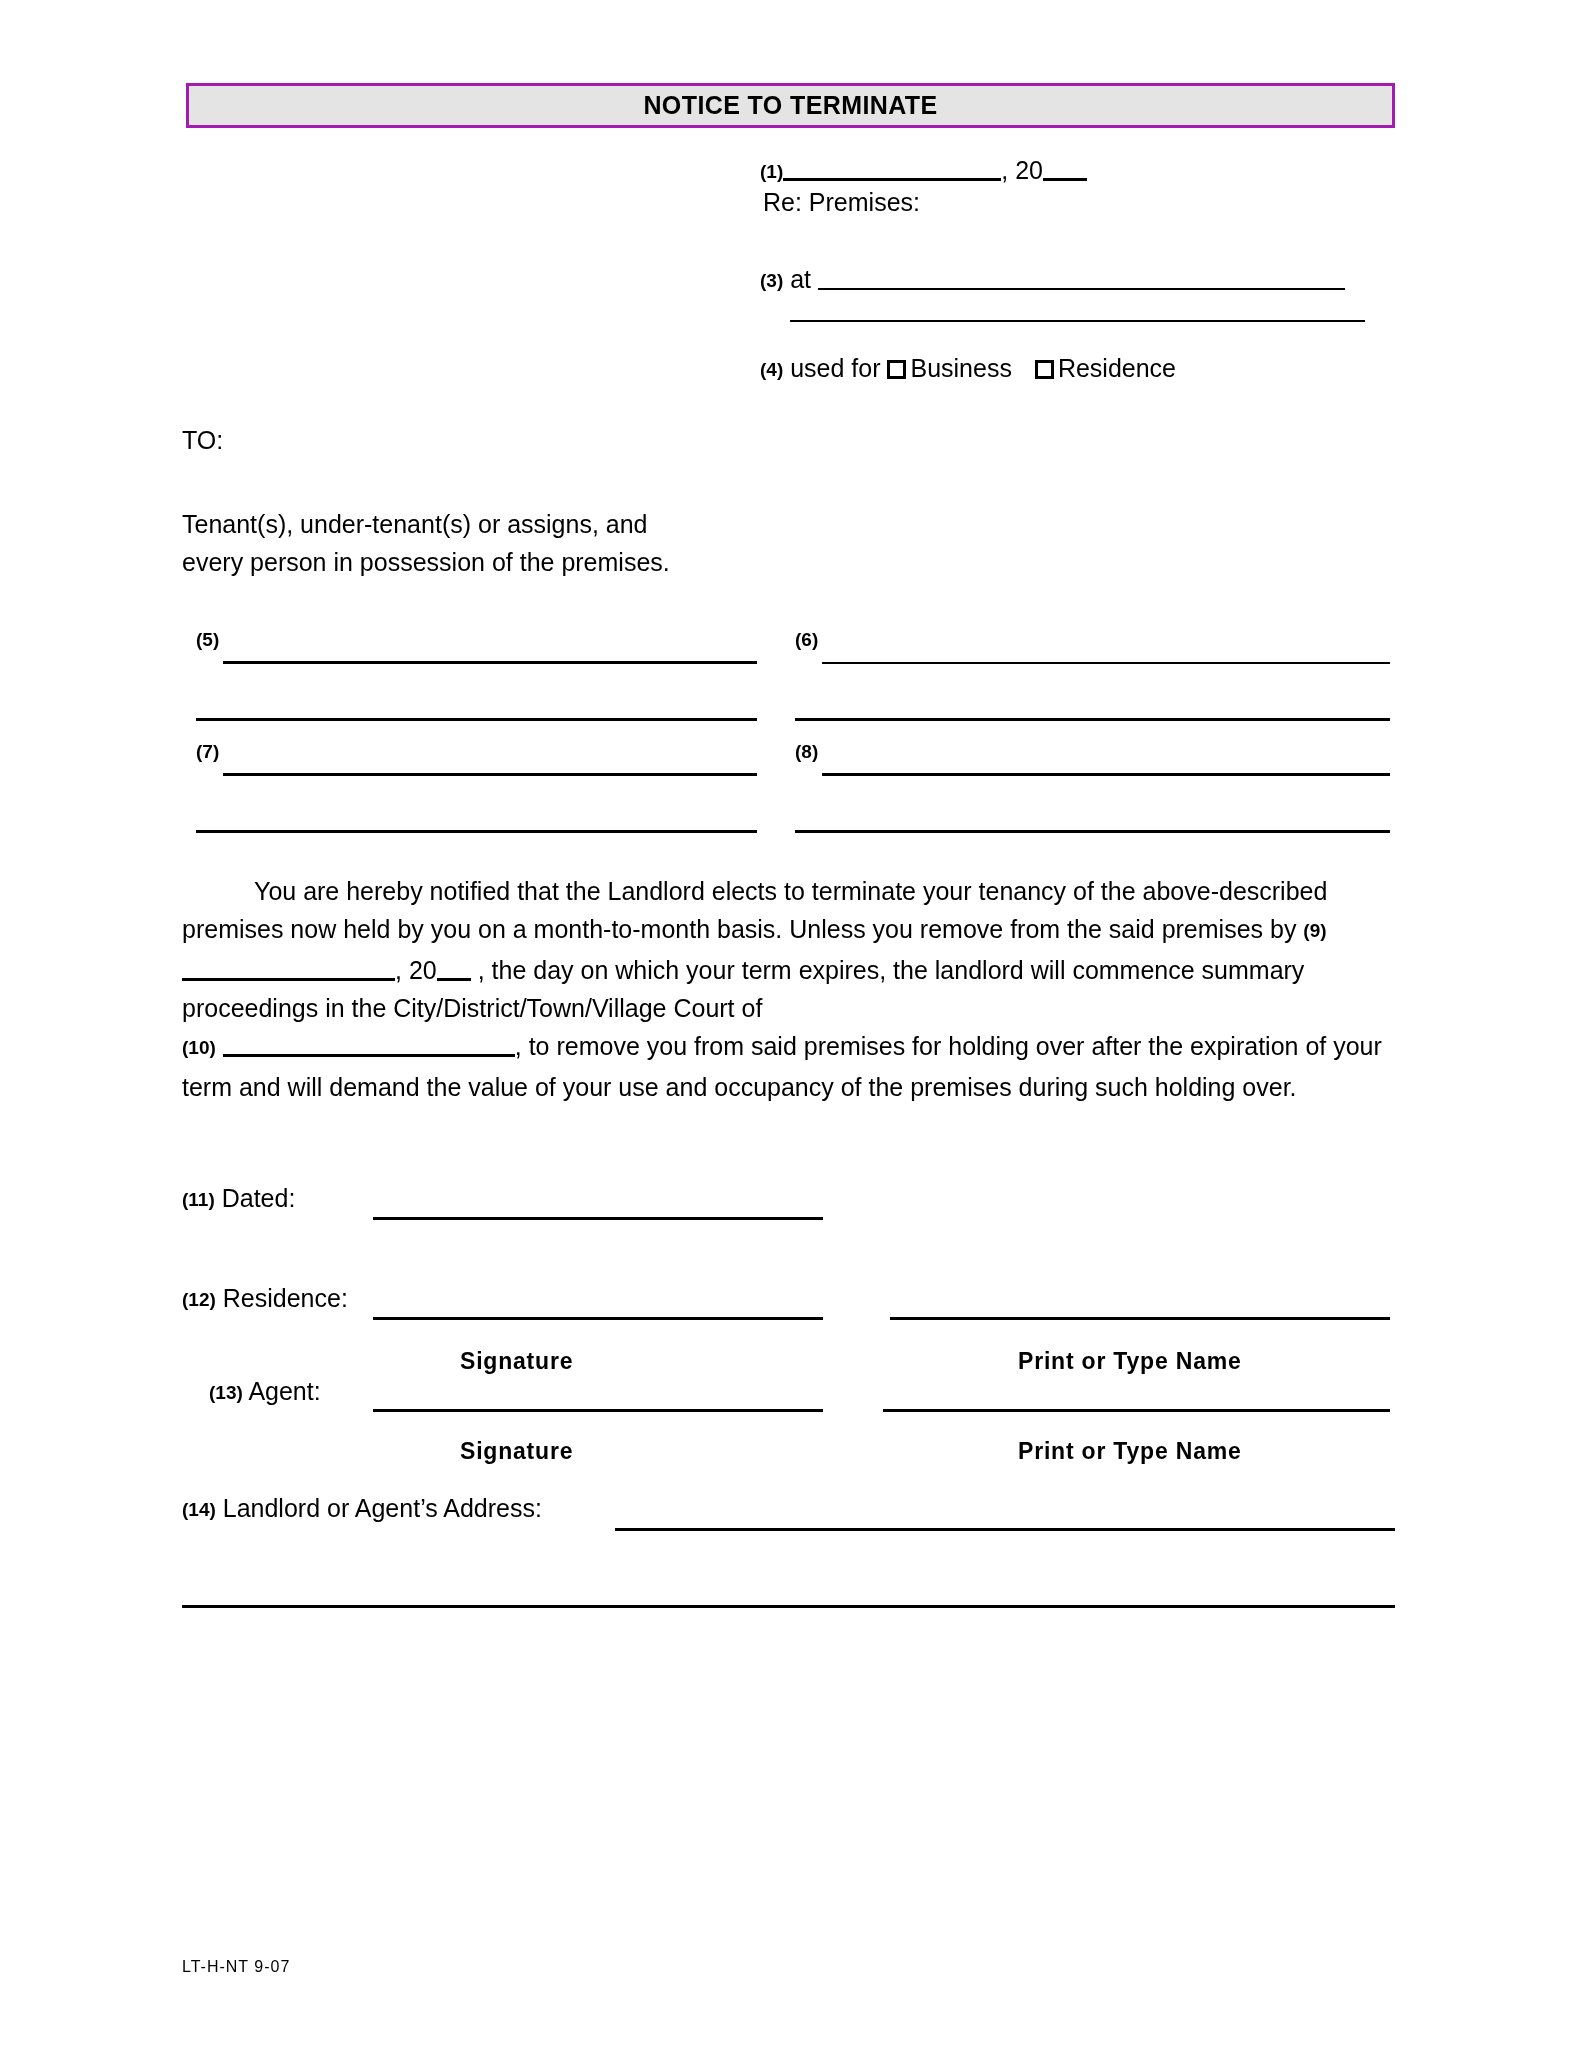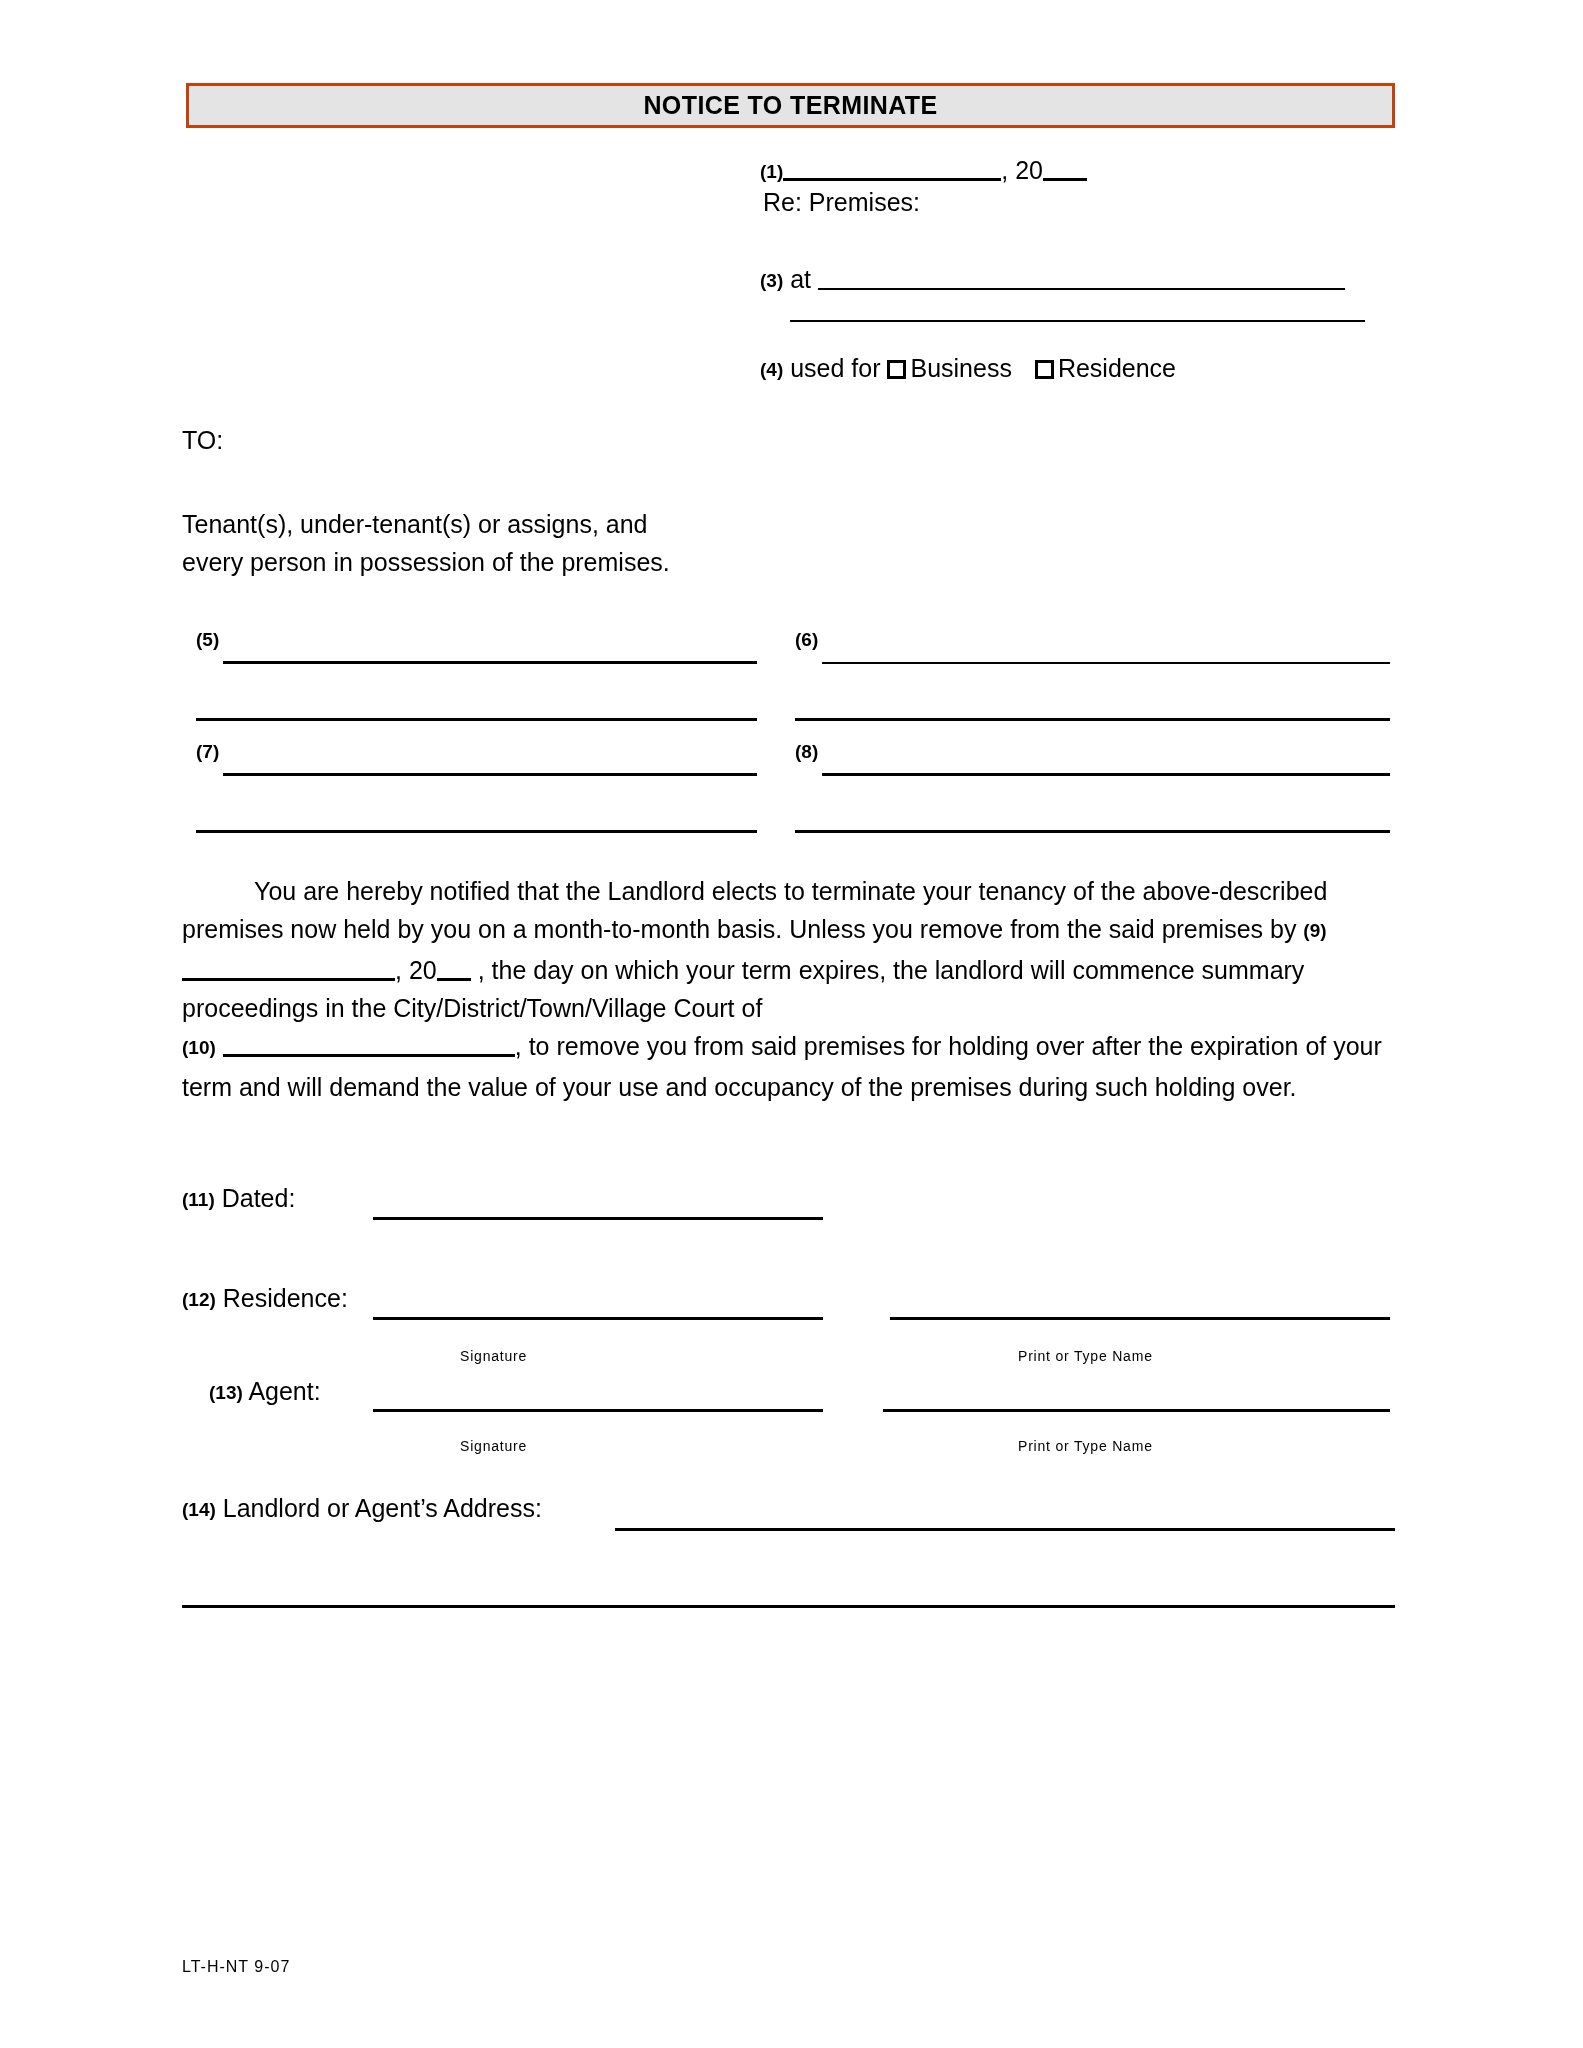--- a/index.html
+++ b/index.html
@@ -20,21 +20,21 @@
   }
 
   
   .title-banner {
     position: absolute;
     left: 186px;
     top: 83px;
     width: 1209px;
     height: 45px;
     background: #e4e4e4;
-    border: 3px solid #c2410c;
+    border: 3px solid #a21caf;
     box-sizing: border-box;
     display: flex;
     align-items: center;
     justify-content: center;
   }
   .title-banner .title-text {
     font-size: 25px;
     font-weight: bold;
     letter-spacing: 0.4px;
   }
@@ -92,23 +92,24 @@
     top: 872px;
     width: 1215px;
     font-size: 25px;
     line-height: 38px;
     text-align: left;
   }
   #body-para .indent { display:inline-block; width: 72px; }
 
   .caption {
     position: absolute;
-    font-size: 14px;
+    font-size: 23px;
     letter-spacing: 0.8px;
     white-space: nowrap;
+    font-weight: bold;
   }
 
   .footer-code {
     position: absolute;
     left: 182px;
     top: 1958px;
     font-size: 16px;
     letter-spacing: 1px;
     white-space: nowrap;
   }

